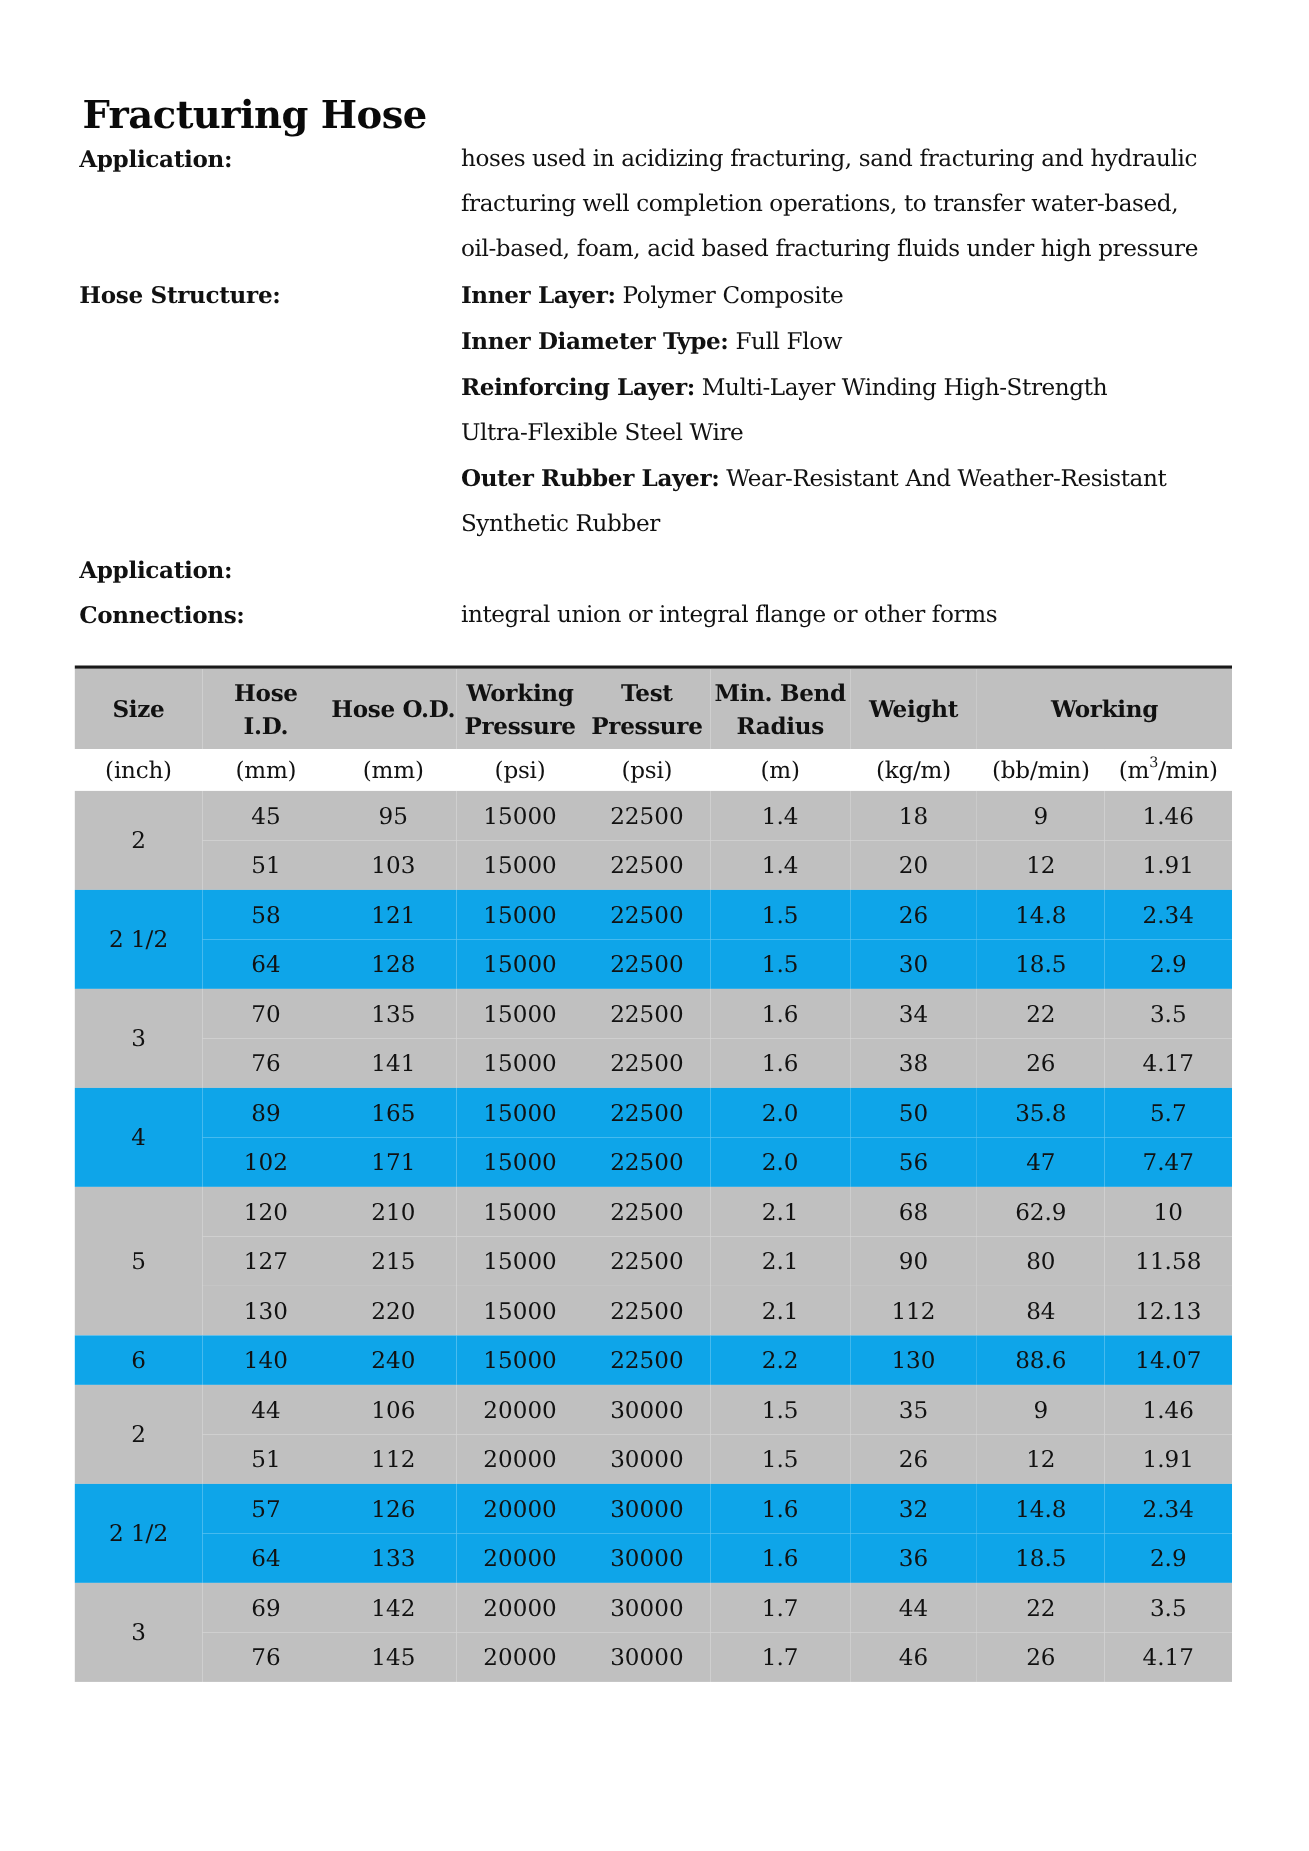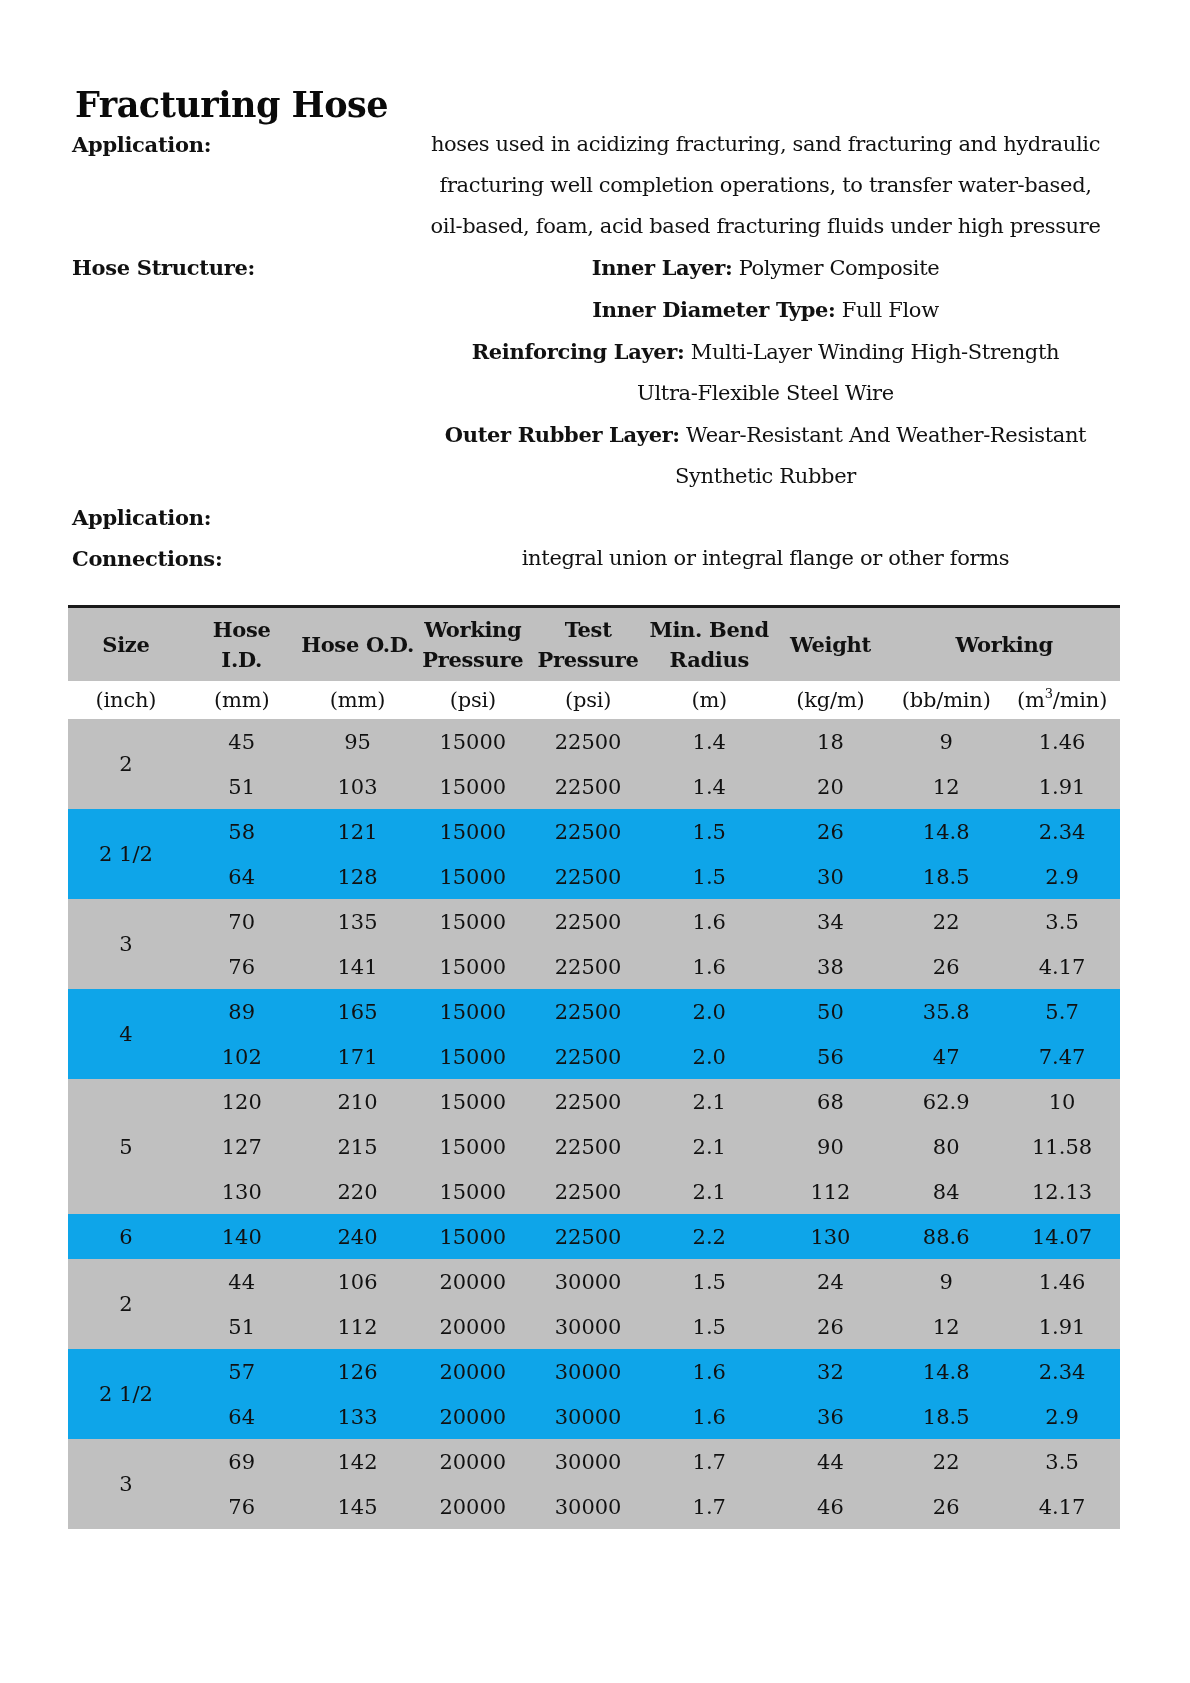--- a/index.html
+++ b/index.html
@@ -29,21 +29,21 @@
       display: flex;
       font-size: 21px;
       line-height: 41px;
     }
     .spec-label {
       width: 347px;
       font-weight: bold;
       flex: 0 0 347px;
       letter-spacing: -0.3px;
     }
-    .spec-value { flex: 1; letter-spacing: -0.35px; text-align: center; }
+    .spec-value { flex: 1; letter-spacing: -0.35px; }
     .spec-value .line { display: block; white-space: nowrap; }
     .spec-value b { font-weight: bold; }
 
     .table-wrap {
       position: absolute;
       left: 68px;
       top: 605px;
       width: 1052px;
       border-top: 3px solid #1a1a1a;
     }
@@ -277,21 +277,21 @@
           <td>88.6</td>
           <td>14.07</td>
         </tr>
         <tr class="shade">
           <td rowspan="2">2</td>
           <td>44</td>
           <td>106</td>
           <td>20000</td>
           <td>30000</td>
           <td>1.5</td>
-          <td>24</td>
+          <td>35</td>
           <td>9</td>
           <td>1.46</td>
         </tr>
         <tr class="shade">
           <td>51</td>
           <td>112</td>
           <td>20000</td>
           <td>30000</td>
           <td>1.5</td>
           <td>26</td>

